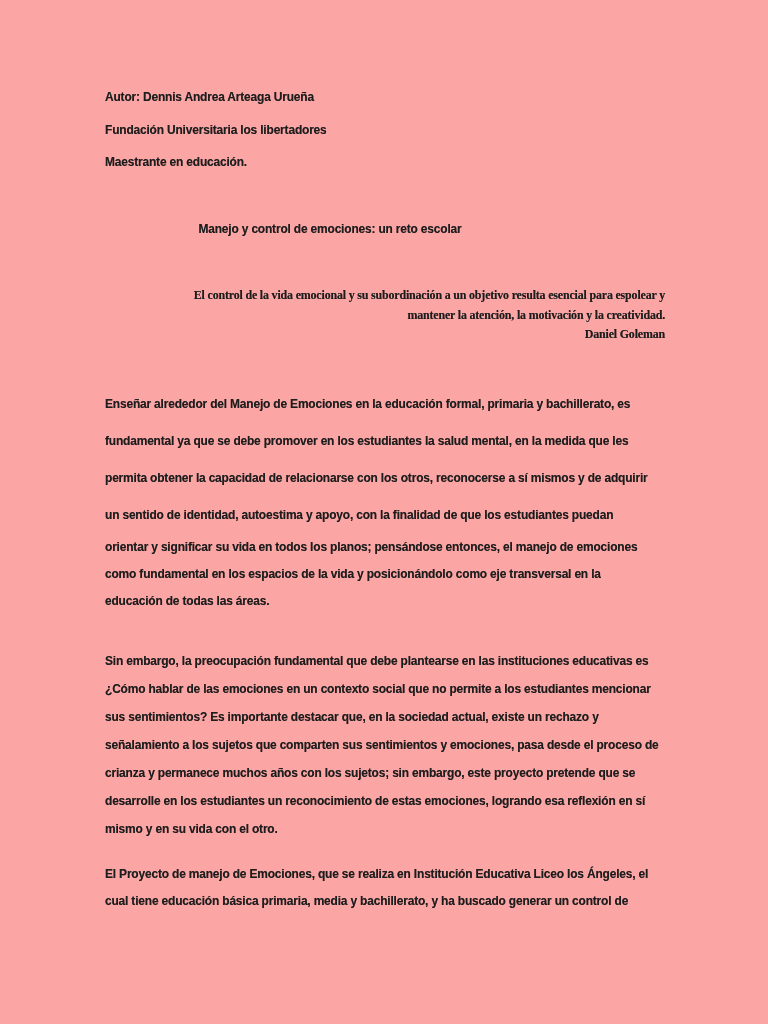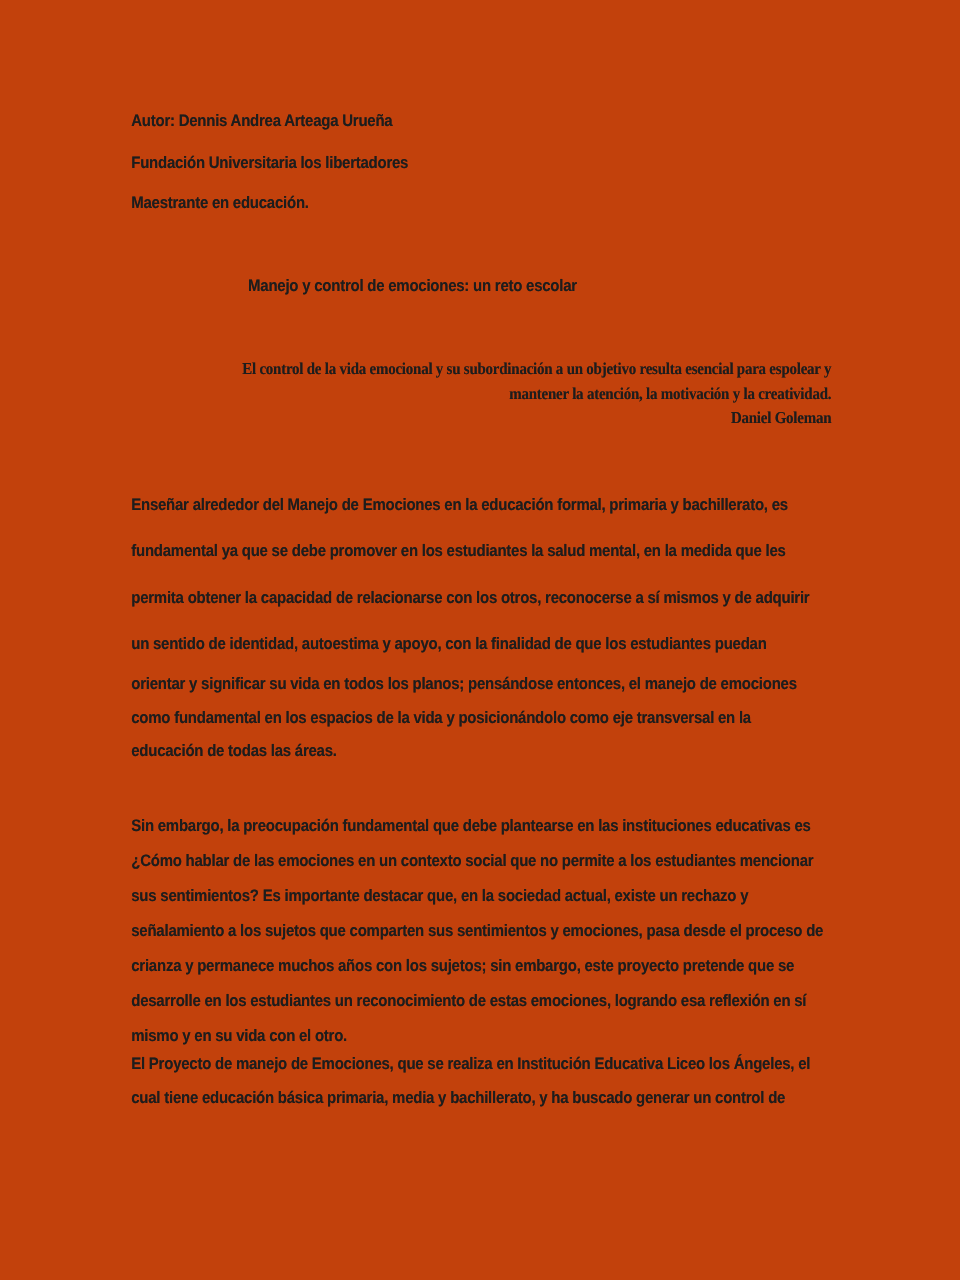--- a/index.html
+++ b/index.html
@@ -14,21 +14,21 @@
     overflow: hidden;
     font-family: "Liberation Sans", sans-serif;
     font-weight: 700;
     color: #1d1d1d;
     font-size: 13.3px;
     letter-spacing: -0.2px;
   }
   .page {
     position: absolute;
     inset: 0;
-    background: #c2410c;
+    background: #fca5a5;
   }
   .block {
     position: absolute;
     left: 105px;
     width: 560px;
   }
   .line {
     white-space: nowrap;
     transform: scaleX(0.9);
     transform-origin: 0 50%;
@@ -54,21 +54,21 @@
   .epigraph .line {
     transform-origin: 100% 50%;
     line-height: 19.5px;
   }
   
   .para-1 { top: 385px; }
   .para-1 .line { line-height: 27px; }
   .para-1 .line:nth-child(-n+4) { line-height: 37px; }
   .para-2 { top: 647px; }
   .para-2 .line { line-height: 28px; }
-  .para-3 { top: 837px; }
+  .para-3 { top: 860px; }
   .para-3 .line { line-height: 27px; }
 </style>
 </head>
 <body>
 
 <div class="page">
 
   <div class="block author-block">
     <div class="line">Autor: Dennis Andrea Arteaga Urueña</div>
     <div class="line">Fundación Universitaria los libertadores</div>

